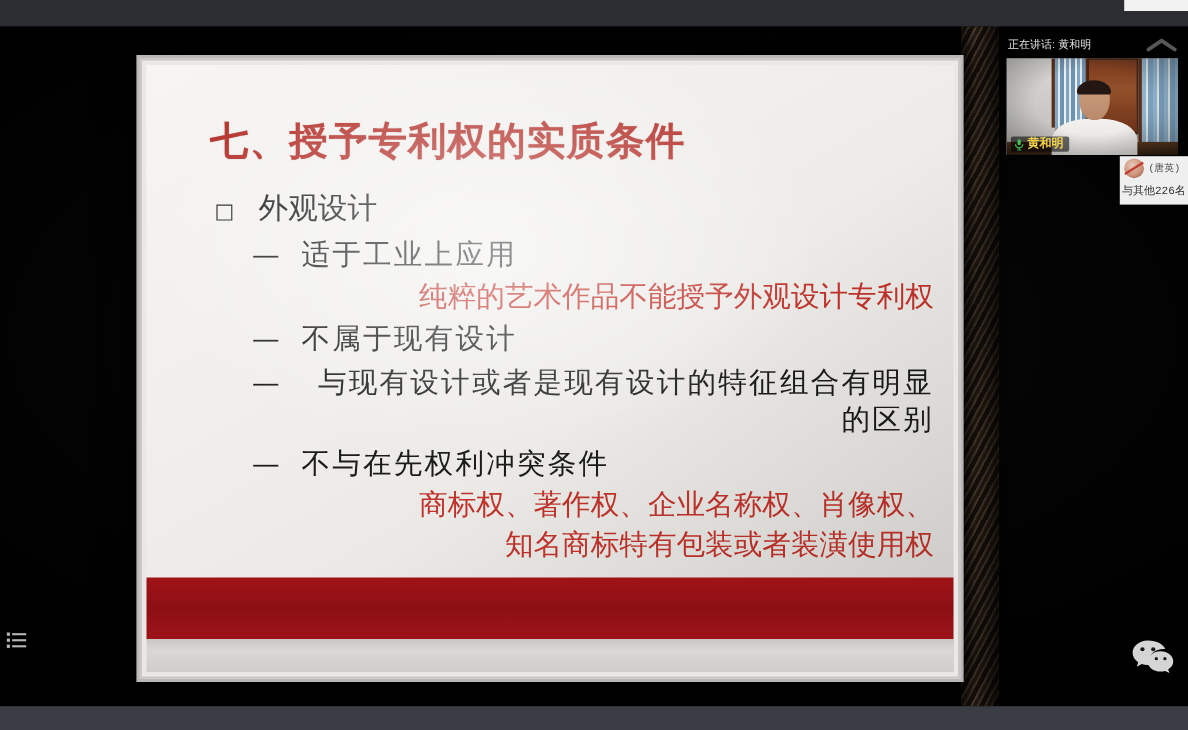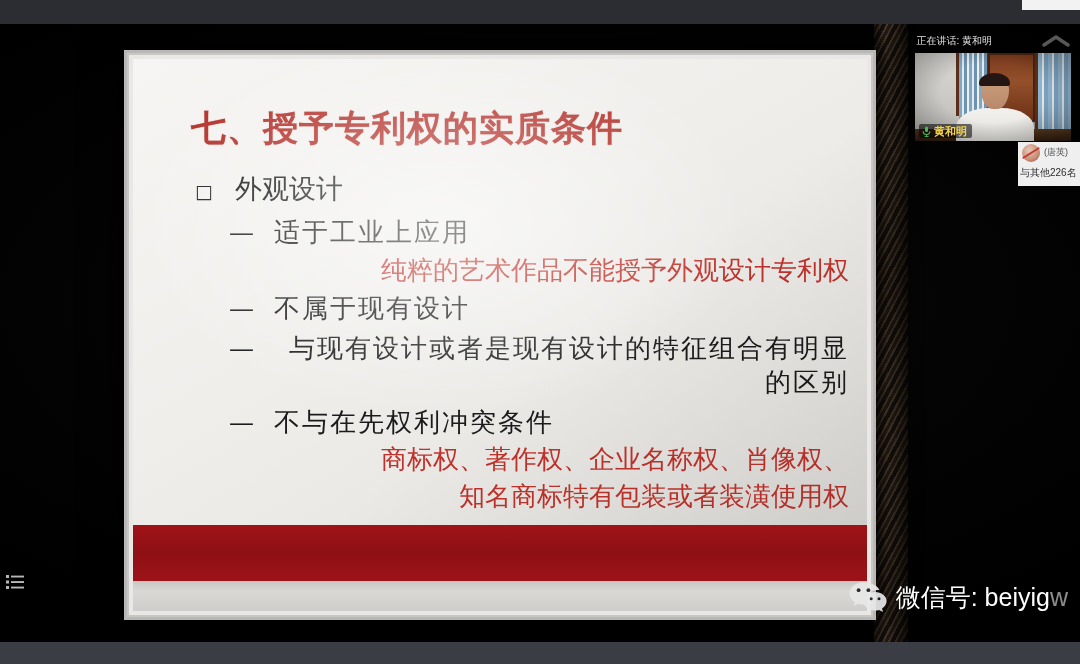--- a/index.html
+++ b/index.html
@@ -313,20 +313,21 @@
 
   
   .secondary-panel {
     position: absolute;
     right: 0; top: 118px;
     width: 62px;
     height: 44px;
     background: #efefef;
     z-index: 40;
     overflow: hidden;
+    font-family: Liberation Mono, monospace;
   }
   .sp-avatar {
     position: absolute;
     left: 4px; top: 2px;
     width: 18px; height: 18px;
     border-radius: 50%;
     background: radial-gradient(circle at 40% 35%, #e7c9bb 0%, #c98d74 60%, #8d4a33 100%);
   }
   .sp-avatar .slash {
     position: absolute;
@@ -493,19 +494,18 @@
       <span class="wm-logo">
         <svg viewBox="0 0 40 34" width="40" height="34" aria-hidden="true">
           <path d="M15.5 2.2 C7.6 2.2 1.6 7.3 1.6 13.4 c0 3.5 2 6.6 5.1 8.6 l-1.3 4.1 4.6-2.4 c1.7 .5 3.5 .8 5.5 .8 .5 0 1 0 1.5-.06 -.4-1.1-.6-2.2-.6-3.4 0-6.1 6-11 13.4-11 .5 0 1 .02 1.5 .07 C30.2 5.9 23.6 2.2 15.5 2.2z" fill="#e8e8e8"></path>
           <circle cx="10.6" cy="10.2" r="1.9" fill="#1c1c1c"></circle>
           <circle cx="20.4" cy="10.2" r="1.9" fill="#1c1c1c"></circle>
           <path d="M38.6 21.3 c0-5.1-5.2-9.2-11.6-9.2 -6.4 0-11.6 4.1-11.6 9.2 0 5.1 5.2 9.2 11.6 9.2 1.5 0 2.9-.2 4.2-.6 l3.9 2-1.1-3.4 c2.8-1.7 4.6-4.3 4.6-7.2z" fill="#e8e8e8"></path>
           <circle cx="23.2" cy="18.8" r="1.5" fill="#1c1c1c"></circle>
           <circle cx="31.0" cy="18.8" r="1.5" fill="#1c1c1c"></circle>
         </svg>
       </span>
-      <span class="wm-text"><span>微信号: beiyig</span><span class="tail">w</span></span>
     </div>
   </div>
 
   <div class="bottom-chrome"></div>
 
 </div>
 
 </body></html>

